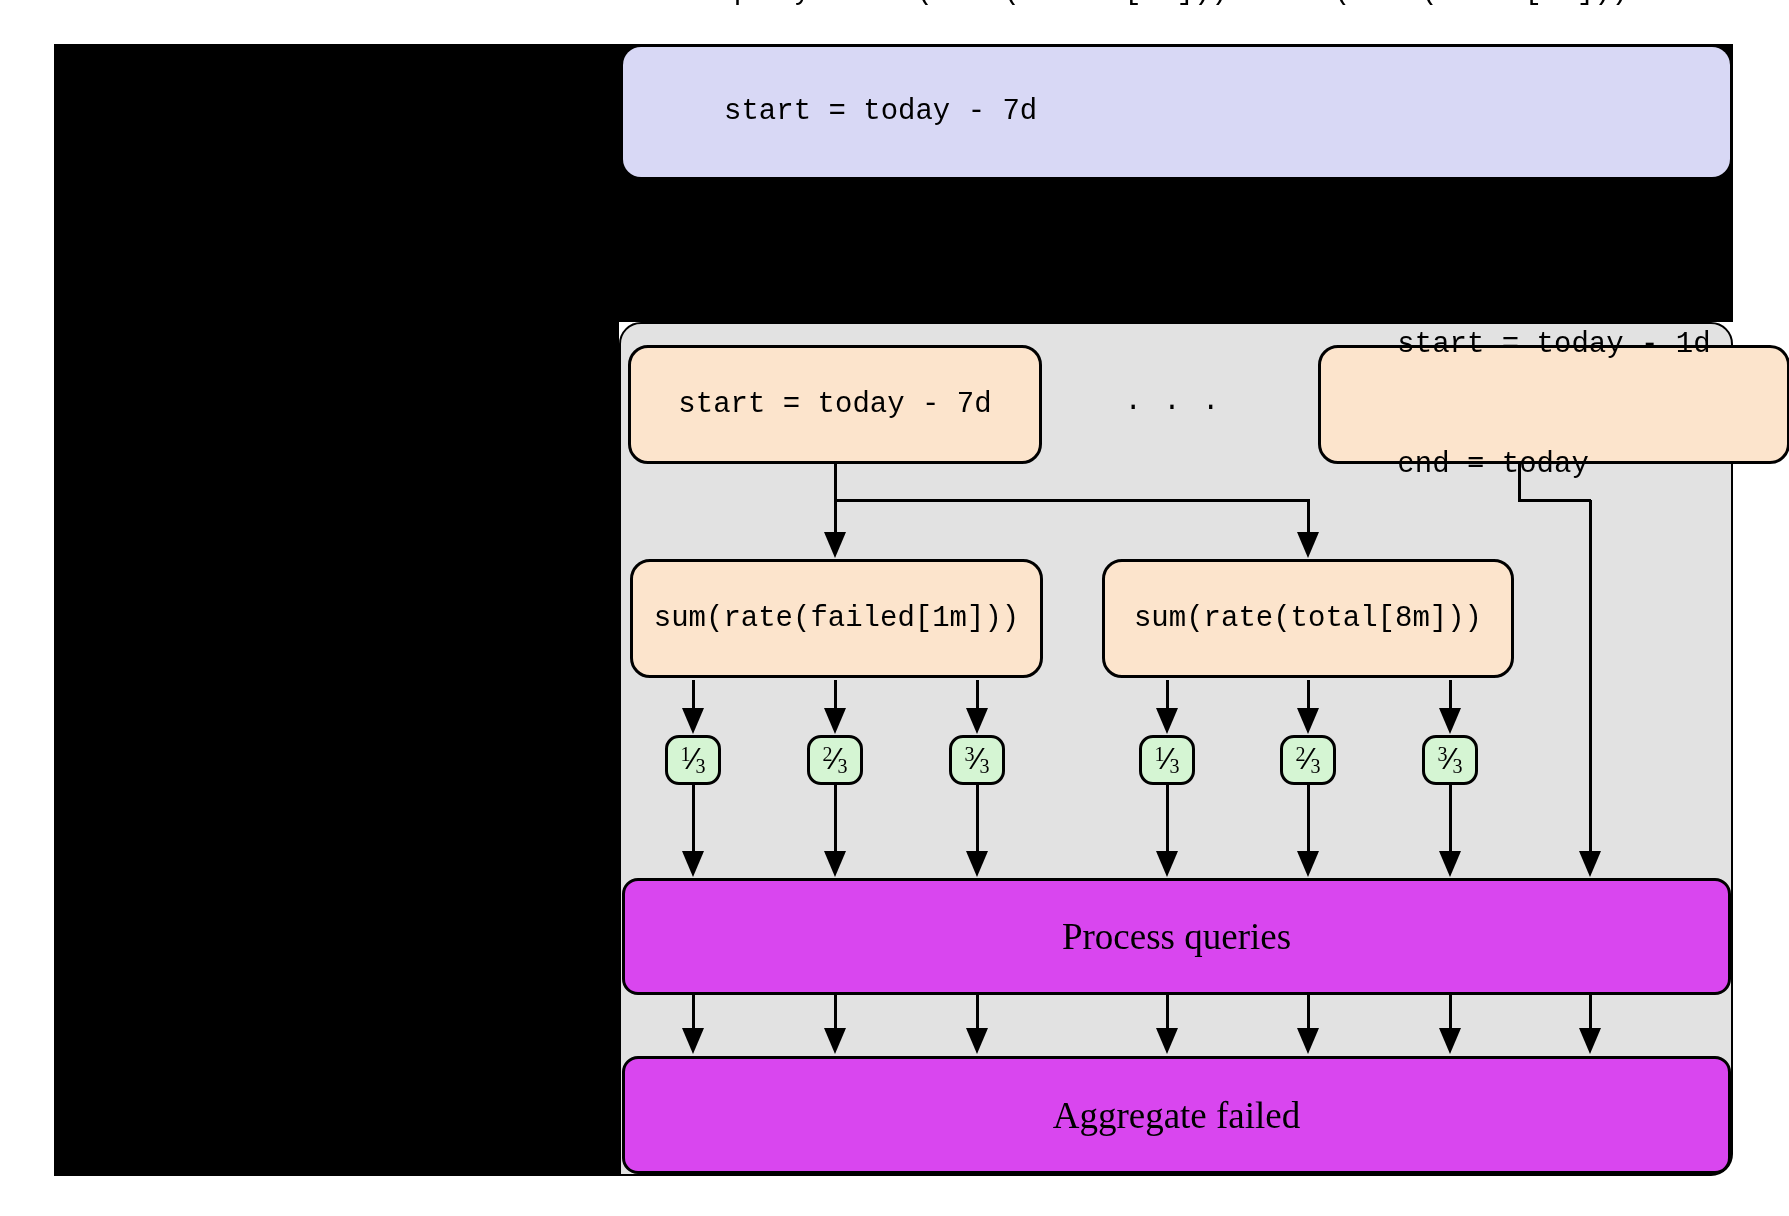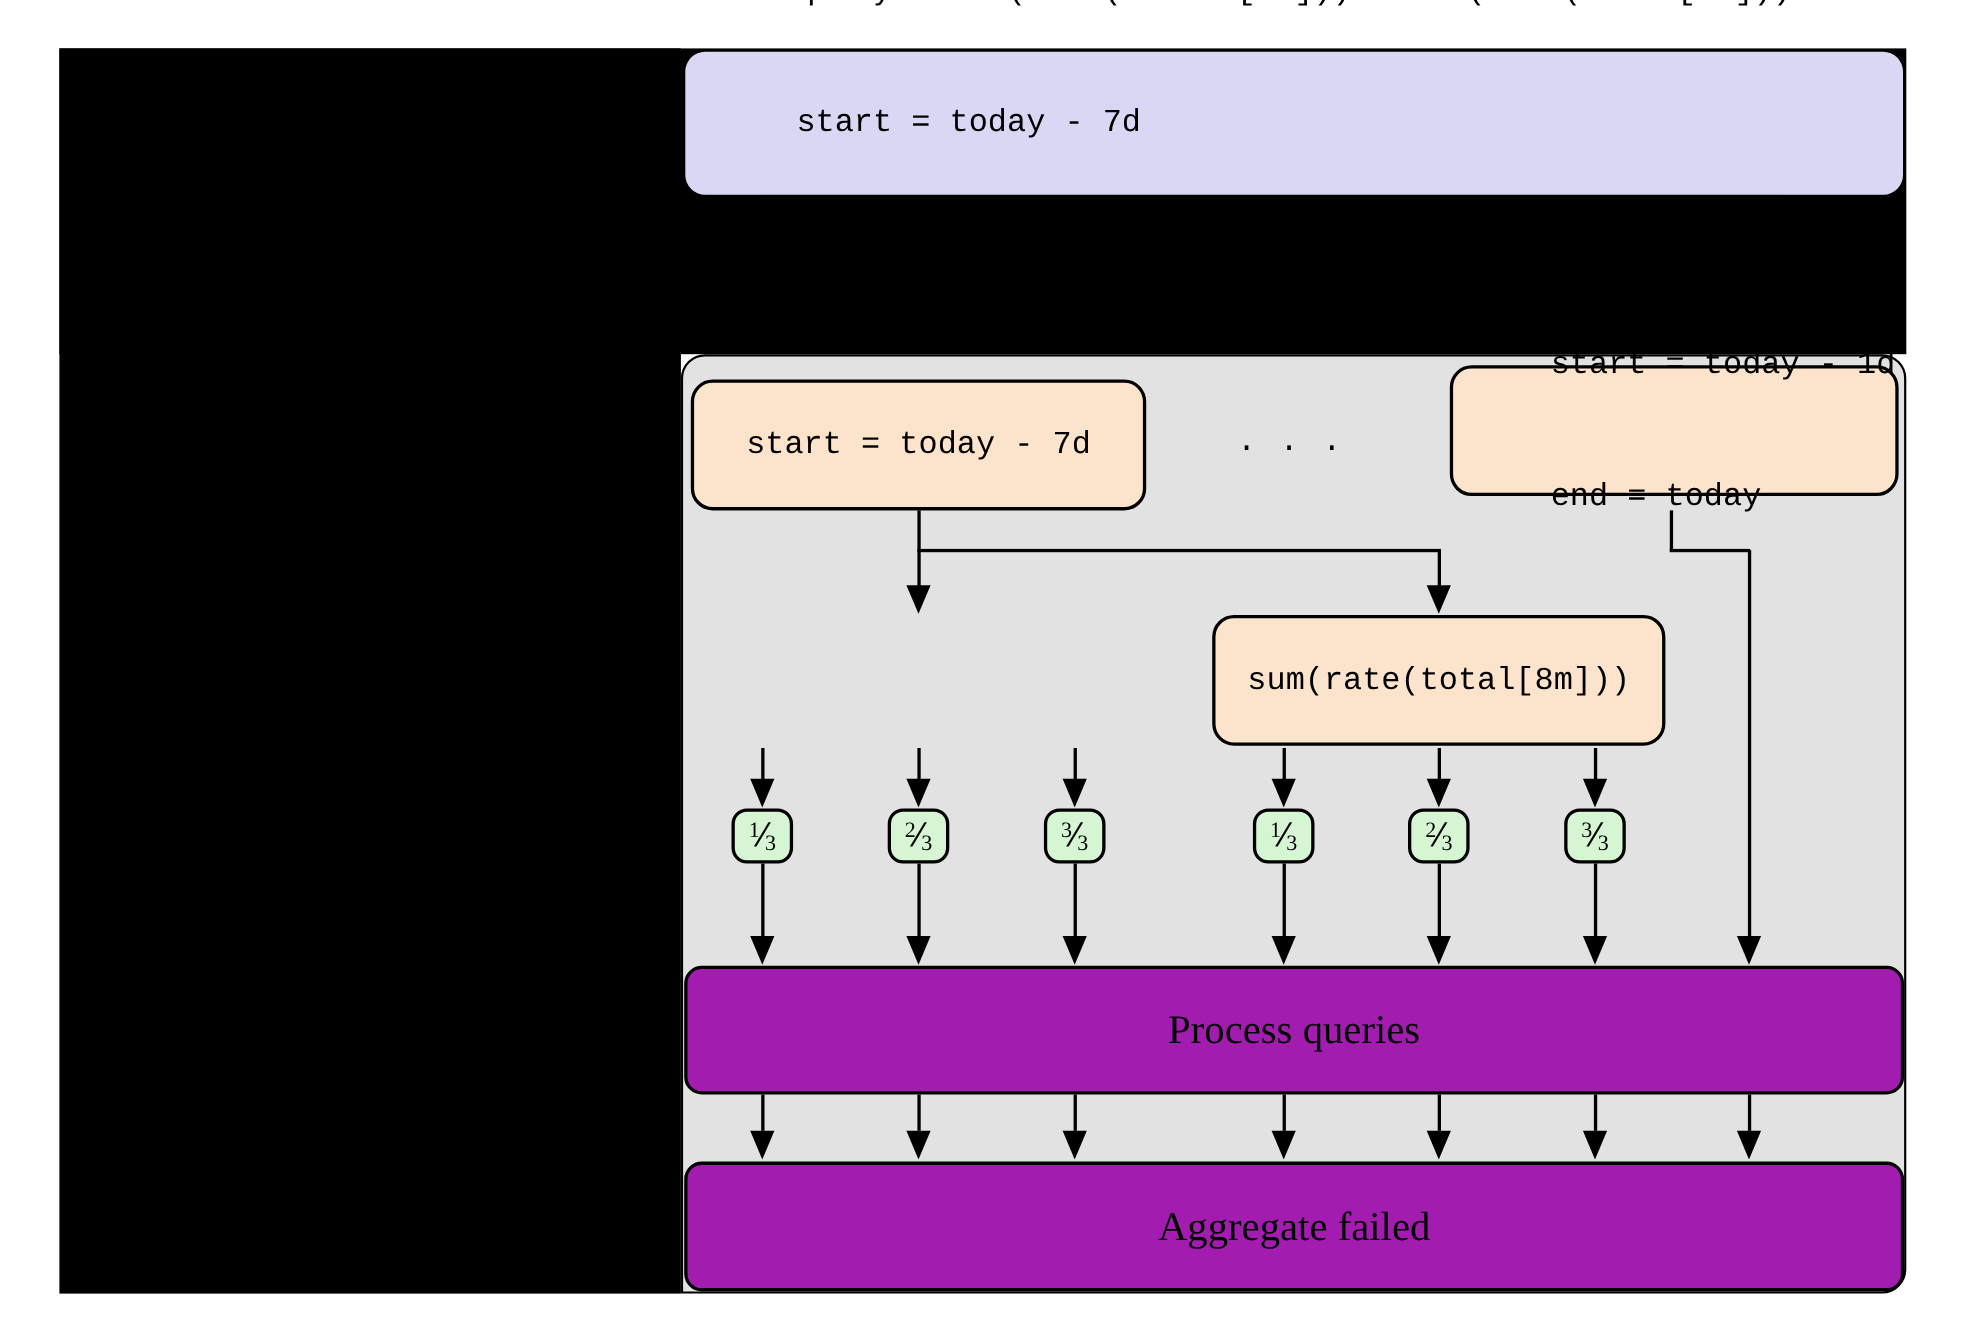--- a/index.html
+++ b/index.html
@@ -39,21 +39,21 @@
   .orange-box {
     background: #fce4cc;
     border: 3px solid #000000;
     border-radius: 20px;
     display: flex;
     align-items: center;
     justify-content: center;
   }
 
   .purple-bar {
-    background: #a21caf;
+    background: #d946ef;
     border: 3px solid #000000;
     border-radius: 16px;
     display: flex;
     align-items: center;
     justify-content: center;
   }
   .serif-label {
     font-family: "Liberation Serif", serif;
     font-size: 37px;
   }
@@ -105,27 +105,30 @@
   <div class="abs panel" style="left:619px; top:322px; width:1114px; height:854px;"></div>
 
   <div class="abs orange-box" style="left:628px; top:345px; width:414px; height:119px;">
     <div class="mono-block">
       <div>start = today - 7d</div>
     </div>
   </div>
 
   <div class="abs ellipsis" style="left:1103px; top:385px; width:140px;">. . .</div>
 
-  <div class="abs orange-box" style="left:1318px; top:332px; width:408px; height:119px;justify-content:flex-end;">
+  <div class="abs orange-box" style="left:1318px; top:345px; width:472px; height:119px;">
     <div class="mono-block">
       <div>start = today - 1d</div>
       <div>end = today</div>
     </div>
   </div>
 
+  <div class="abs orange-box" style="left:630px; top:559px; width:413px; height:119px;">
+    <div class="mono-block">sum(rate(failed[1m]))</div>
+  </div>
   <div class="abs orange-box" style="left:1102px; top:559px; width:412px; height:119px;">
     <div class="mono-block">sum(rate(total[8m]))</div>
   </div>
 
   <div class="vl" style="left:834px; top:464px; height:70px;"></div>
   <div class="hl" style="left:834px; top:499px; width:476px;"></div>
   <div class="vl" style="left:1307px; top:500px; height:34px;"></div>
   <div class="ah" style="left:824px; top:532px;"></div>
   <div class="ah" style="left:1297px; top:532px;"></div>
 

